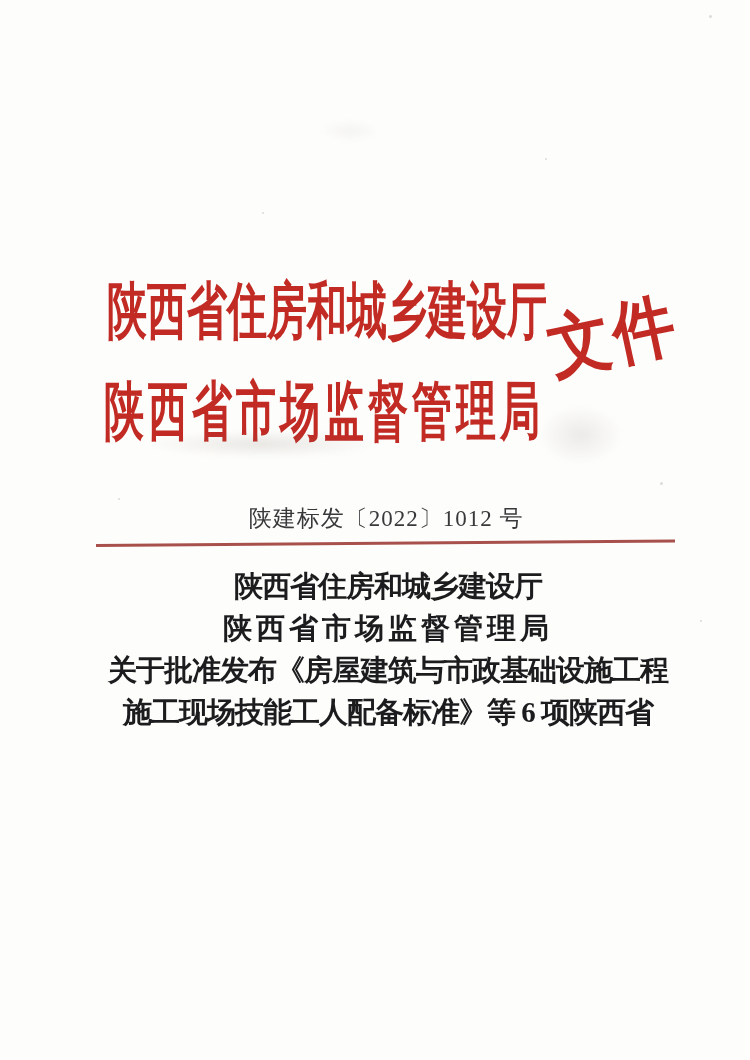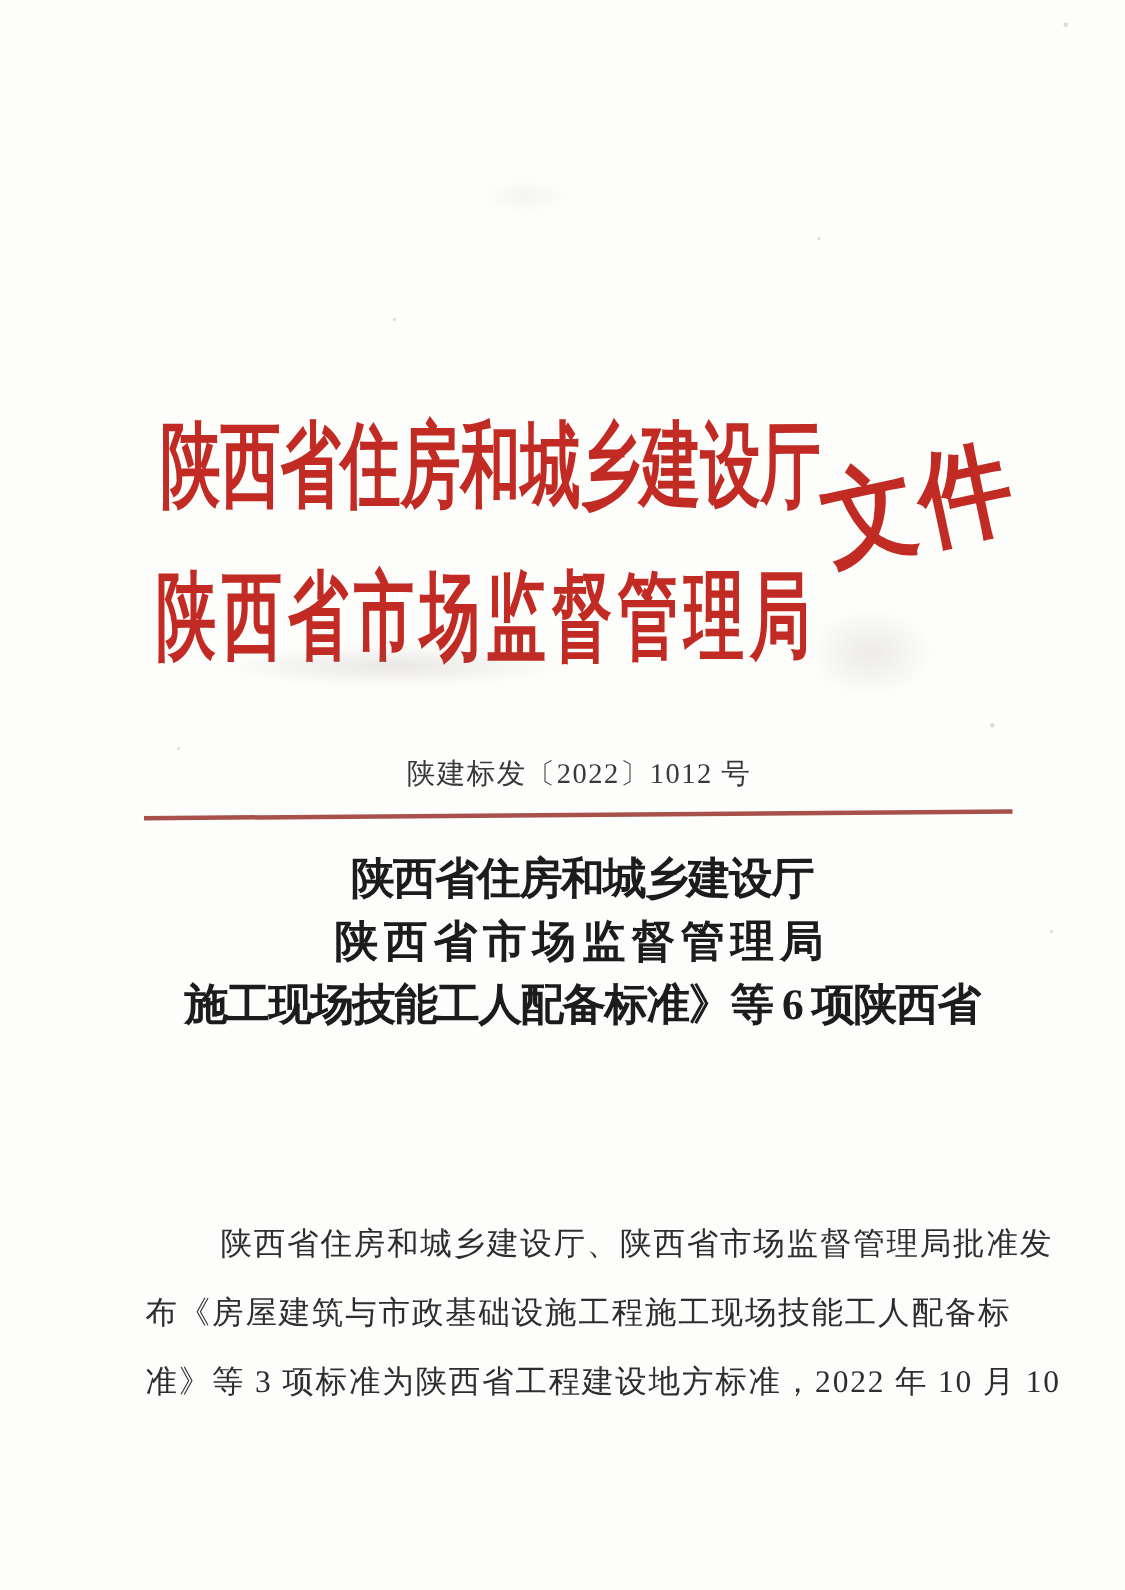--- a/index.html
+++ b/index.html
@@ -48,21 +48,21 @@
   }
 
   
   .doc-number {
     position: absolute;
     top: 503px; left: 0;
     width: 100%;
     box-sizing: border-box;
     padding-left: 22px;
     text-align: center;
-    font-size: 19px;
+    font-size: 23px;
     letter-spacing: 1px;
     color: #39393b;
     white-space: nowrap;
   }
 
   
   .red-rule {
     position: absolute;
     left: 96px; top: 544px;
     width: 579px; height: 3px;
@@ -148,28 +148,24 @@
     <div class="doc-word">文件</div>
   </div>
 
   <div class="doc-number">陕建标发〔2022〕1012 号</div>
 
   <div class="red-rule"></div>
 
   <div class="title-block">
     <div class="title-line">陕西省住房和城乡建设厅</div>
     <div class="title-line spaced">陕西省市场监督管理局</div>
+    <div class="title-line">关于批准发布《房屋建筑与市政基础设施工程</div>
     <div class="title-line">施工现场技能工人配备标准》等 6 项陕西省</div>
   </div>
 
-  <div class="body-block">
-    <div class="body-line indent">陕西省住房和城乡建设厅、陕西省市场监督管理局批准发</div>
-    <div class="body-line">布《房屋建筑与市政基础设施工程施工现场技能工人配备标</div>
-    <div class="body-line">准》等 3 项标准为陕西省工程建设地方标准，2022 年 10 月 10</div>
-  </div>
 
   <div class="smudge smudge-a"></div>
   <div class="smudge smudge-b"></div>
   <div class="smudge smudge-c"></div>
   <div class="speck speck-1"></div>
   <div class="speck speck-2"></div>
   <div class="speck speck-3"></div>
   <div class="speck speck-4"></div>
   <div class="speck speck-5"></div>
   <div class="speck speck-6"></div>

